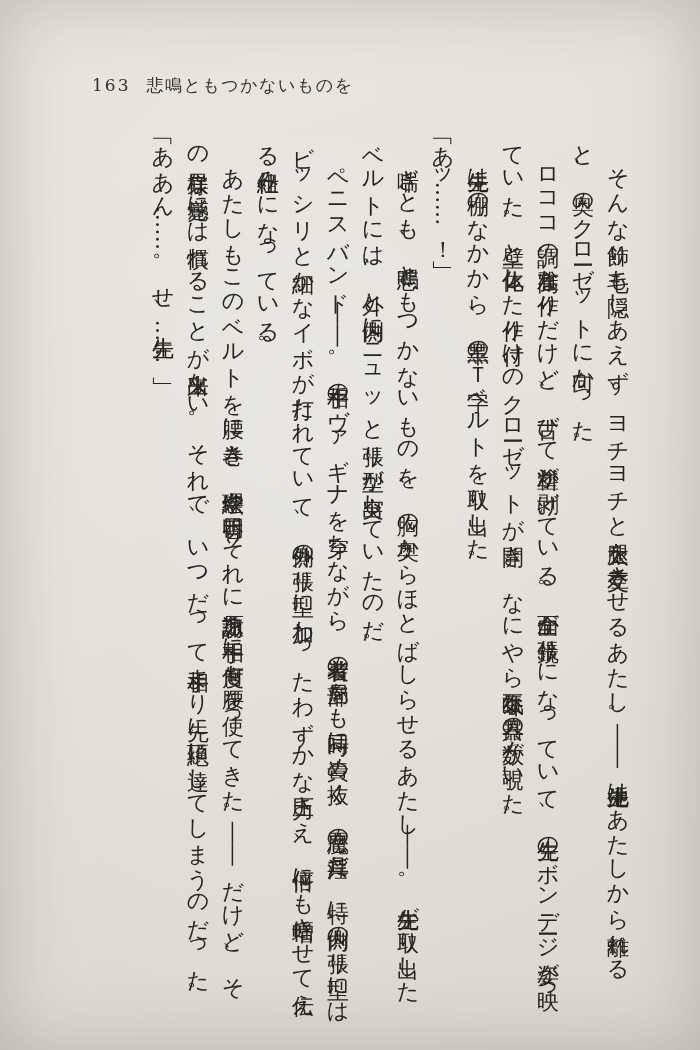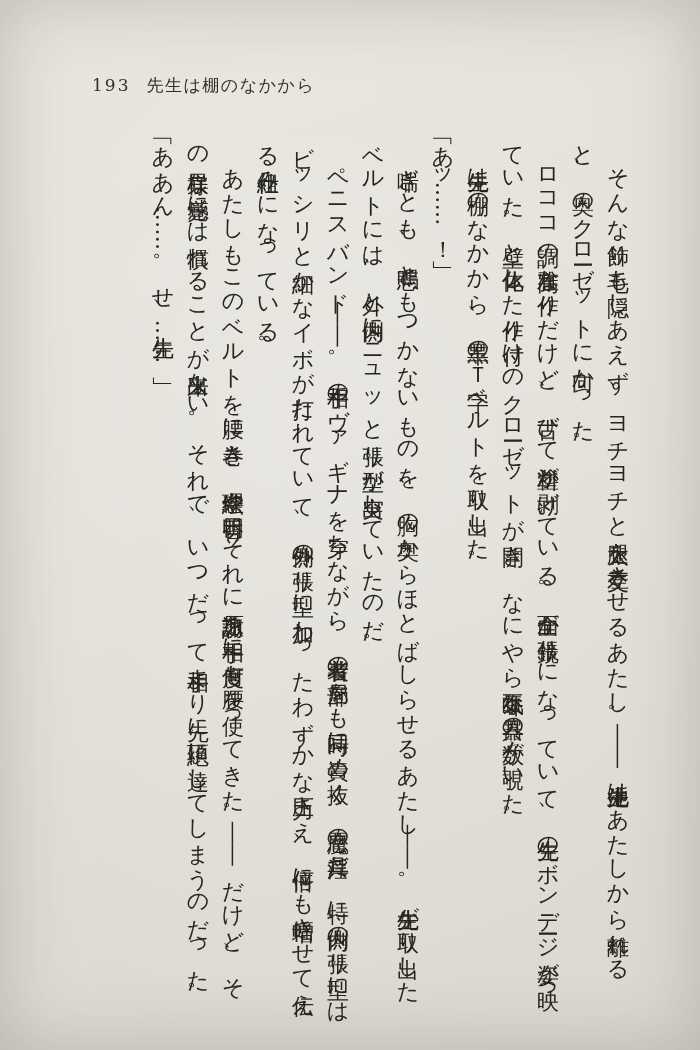--- a/index.html
+++ b/index.html
@@ -52,21 +52,21 @@
     margin: 0;
     padding: 0;
   }
 </style>
 </head>
 <body>
 
 <div class="page">
 
   <div class="running-head">
-    <span class="pagenum">193</span><span class="head-title">先生は棚のなかから</span>
+    <span class="pagenum">163</span><span class="head-title">悲鳴ともつかないものを</span>
   </div>
 
   <div class="text-block">
     <p>　そんな飾り毛も隠しあえず、ヨチヨチと太腿を交差させるあたし。――池上先生はあたしから離れると、奥のクローゼットに向かった。</p>
     <p>　ロココ調の高雅な作りだけど、古びて塗料が剥げている。全面が鏡張りになっていて、先生のボンデージ姿が映っていた。壁と一体化した作り付けのクローゼットが開き、なにやら不気味な器具の数々が覗いた。</p>
     <p>　先生は棚のなかから、黒革のＴ字ベルトを取り出した。</p>
     <p>「あッ……！」</p>
     <p>　喘ぎとも、悲鳴ともつかないものを、胸の奥からほとばしらせるあたし――。先生が取り出したベルトには、外と内側にニュッと張り型が突出していたのだ。</p>
     <p>　ペニスバンド――。相手のヴァギナを穿ちながら、装着者の局部をも同時に責め抜く、悪魔の淫具だ。特に内側の張り型にはビッシリと細かなイボが打たれていて、外側の張り型に加わったわずかな圧力さえ、何倍にも増幅させて伝える仕組みになっている。</p>
     <p>　あたしもこのベルトを腰に巻き、絵理奈や明日香、それに諏訪原を相手に何度も腰を使ってきた。――だけど、その異様な感覚には慣れることが出来ない。それで、いつだって相手より先に絶頂に達してしまうのだった。</p>

